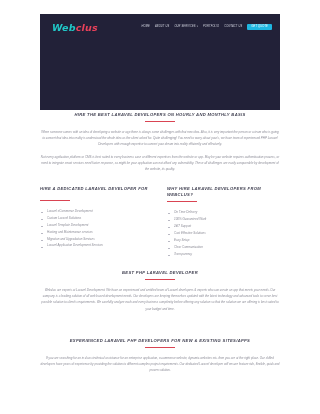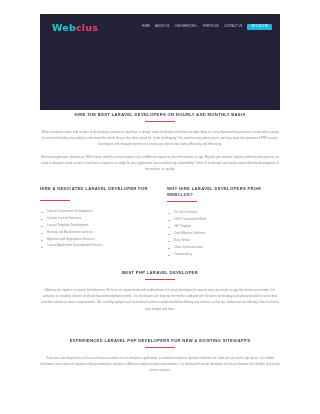--- a/index.html
+++ b/index.html
@@ -3,21 +3,21 @@
 <meta charset="utf-8">
 <style>
   html,body{margin:0;padding:0;}
   body{
     width:320px;height:414px;overflow:hidden;
     background:#ffffff;
     font-family:"Liberation Sans", sans-serif;
     color:#4a4a4a;
     -webkit-font-smoothing:antialiased;
   }
-  .page{width:320px;height:414px;position:relative;background:#ffffff;}
+  .page{width:320px;height:414px;position:relative;background:#ffffff;font-style:italic;}
 
   
   .hero{
     position:absolute;left:40px;top:14px;width:240px;height:96px;
     background:#222138;
     overflow:hidden;
   }
   .navbar{
     height:26px;display:flex;align-items:center;
     padding:0 8px 0 12px;

